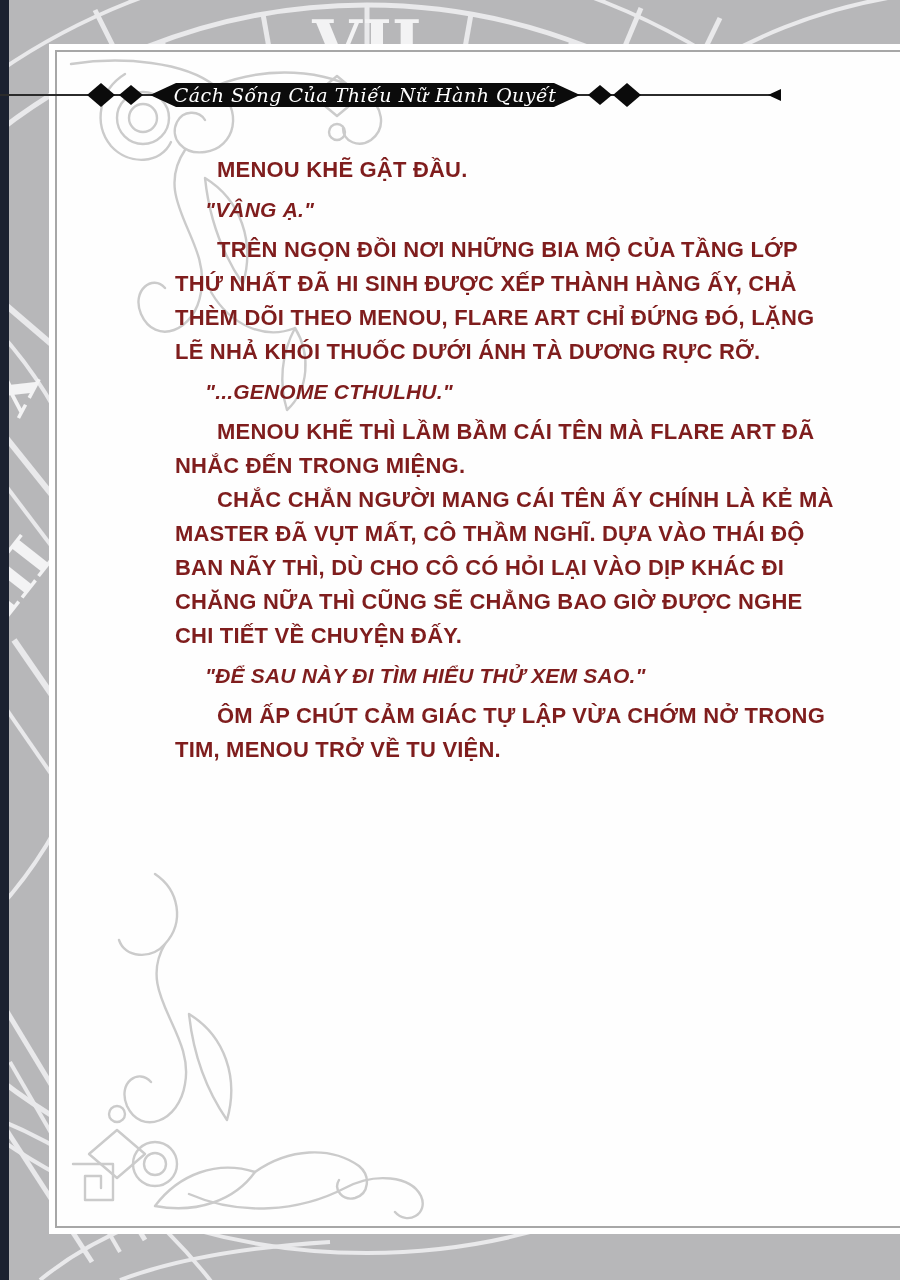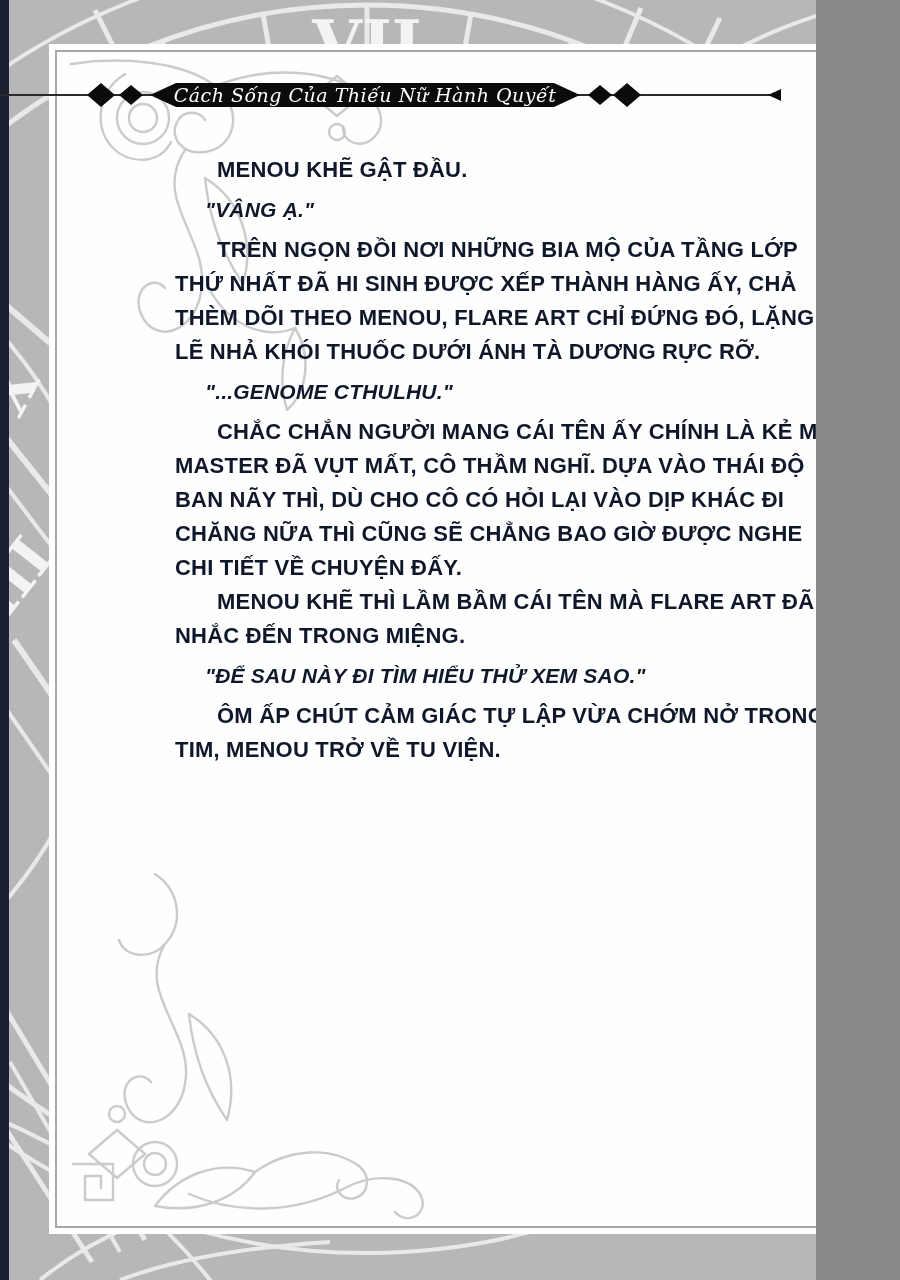--- a/index.html
+++ b/index.html
@@ -1,17 +1,17 @@
 <!DOCTYPE html>
 <html><head>
 <meta charset="utf-8">
 <style>
   html,body { margin:0; padding:0; background:#888; }
   .stage {
-    position:relative; width:816px; height:1280px;
+    position:relative; width:900px; height:1280px;
     background:#b7b7b9; overflow:hidden;
     font-family:"Liberation Sans", sans-serif;
   }
   
   .bg-clock { position:absolute; left:0; top:0; z-index:0; }
   .bg-clock .numeral {
     font-family:"DejaVu Serif", serif; font-weight:bold;
     fill:#f3f3f4;
   }
   
@@ -29,21 +29,21 @@
   .flourish { position:absolute; pointer-events:none; }
   .flourish.tl { left:2px; top:2px; }
   .flourish.bl { left:2px; bottom:2px; }
   .flourish path, .flourish circle, .flourish rect {
     fill:none; stroke:#cbcbcb; stroke-width:2.4; stroke-linecap:round; stroke-linejoin:round;
   }
   
   .body-text {
     position:absolute; left:118px; top:101px; width:660px;
     font:bold 22px/34px "Liberation Sans", sans-serif;
-    color:#0f172a; letter-spacing:0.2px; z-index:3;
+    color:#7f1d1d; letter-spacing:0.2px; z-index:3;
   }
   .body-text p { margin:0; text-indent:42px; }
   .body-text p.quote {
     font-style:italic; font-size:21px; text-indent:30px; margin:6px 0;
   }
   
   .header-band { position:absolute; left:0; top:70px; width:800px; height:50px; z-index:4;text-align:right; }
   .header-band .title-text {
     font-family:"DejaVu Serif", serif; font-style:italic;
     font-size:19px; fill:#ffffff; letter-spacing:0.5px;
@@ -120,22 +120,22 @@
       <path d="M 196,308 C 230,284 272,282 300,302 C 312,312 310,330 296,334 C 284,337 274,326 280,316"></path>
       <circle cx="96" cy="300" r="22"></circle>
       <circle cx="96" cy="300" r="11"></circle>
     </svg>
 
     <div class="body-text" id="paragraphs">
         <p>MENOU KHẼ GẬT ĐẦU.</p>
         <p class="quote">"VÂNG Ạ."</p>
         <p>TRÊN NGỌN ĐỒI NƠI NHỮNG BIA MỘ CỦA TẦNG LỚP THỨ NHẤT ĐÃ HI SINH ĐƯỢC XẾP THÀNH HÀNG ẤY, CHẢ THÈM DÕI THEO MENOU, FLARE ART CHỈ ĐỨNG ĐÓ, LẶNG LẼ NHẢ KHÓI THUỐC DƯỚI ÁNH TÀ DƯƠNG RỰC RỠ.</p>
         <p class="quote">"...GENOME CTHULHU."</p>
+        <p>MENOU KHẼ THÌ LẦM BẦM CÁI TÊN MÀ FLARE ART ĐÃ NHẮC ĐẾN TRONG MIỆNG.</p>
         <p>CHẮC CHẮN NGƯỜI MANG CÁI TÊN ẤY CHÍNH LÀ KẺ MÀ MASTER ĐÃ VỤT MẤT, CÔ THẦM NGHĨ. DỰA VÀO THÁI ĐỘ BAN NÃY THÌ, DÙ CHO CÔ CÓ HỎI LẠI VÀO DỊP KHÁC ĐI CHĂNG NỮA THÌ CŨNG SẼ CHẲNG BAO GIỜ ĐƯỢC NGHE CHI TIẾT VỀ CHUYỆN ĐẤY.</p>
-        <p>MENOU KHẼ THÌ LẦM BẦM CÁI TÊN MÀ FLARE ART ĐÃ NHẮC ĐẾN TRONG MIỆNG.</p>
         <p class="quote">"ĐỂ SAU NÀY ĐI TÌM HIỂU THỬ XEM SAO."</p>
         <p>ÔM ẤP CHÚT CẢM GIÁC TỰ LẬP VỪA CHỚM NỞ TRONG TIM, MENOU TRỞ VỀ TU VIỆN.</p>
       </div>
   </div>
 
   <div class="header-band">
     <svg width="800" height="50" viewBox="0 70 800 50">
       <line x1="0" y1="95" x2="779" y2="95" stroke="#2b2b2b" stroke-width="2"></line>
       <polygon points="87,95 101,83 115,95 101,107" fill="#0b0b0b"></polygon>
       <polygon points="119,95 131,85 143,95 131,105" fill="#0b0b0b"></polygon>

